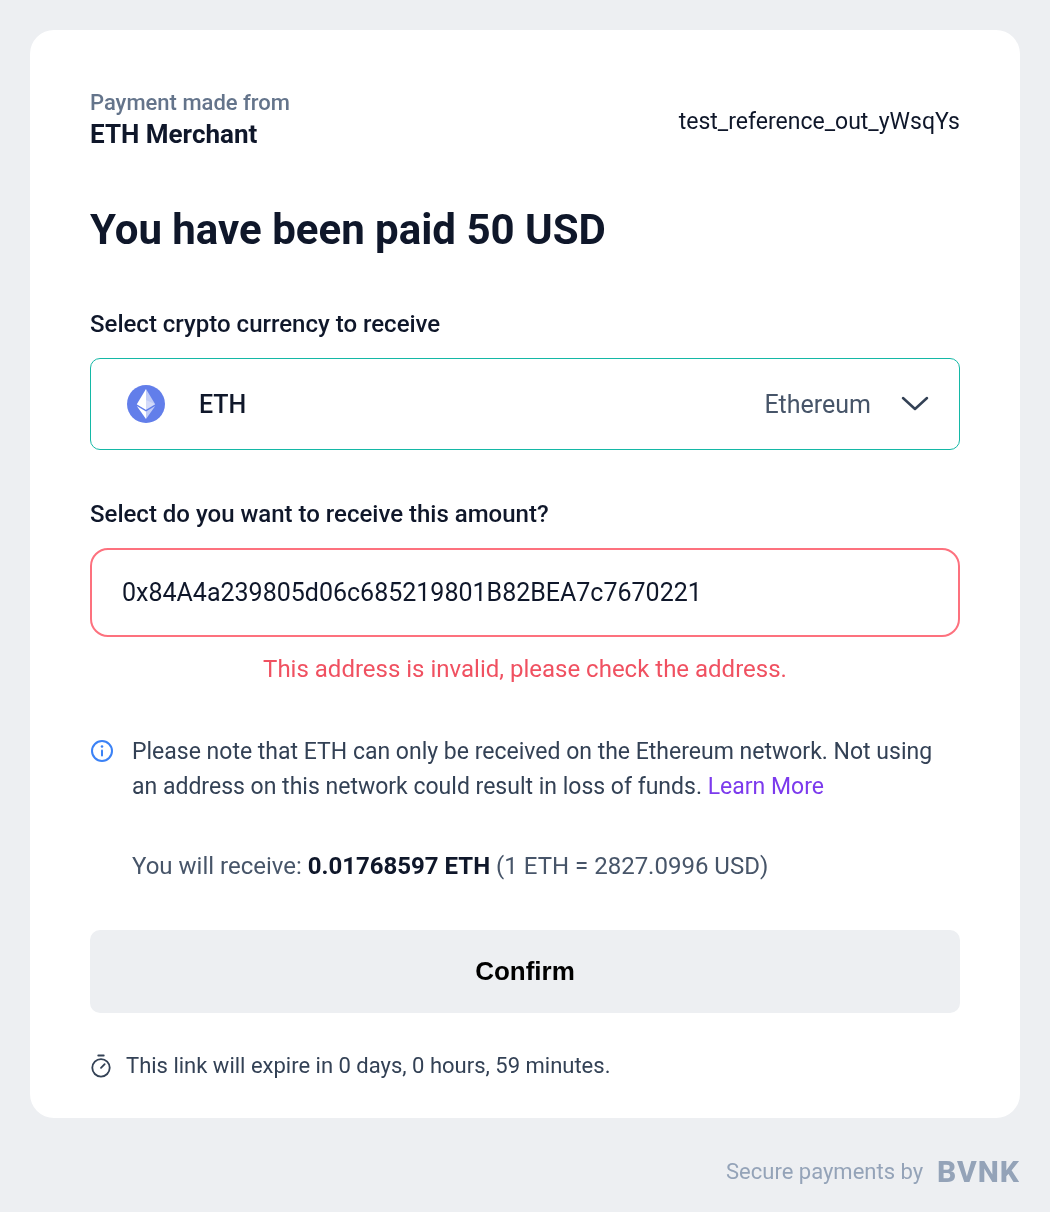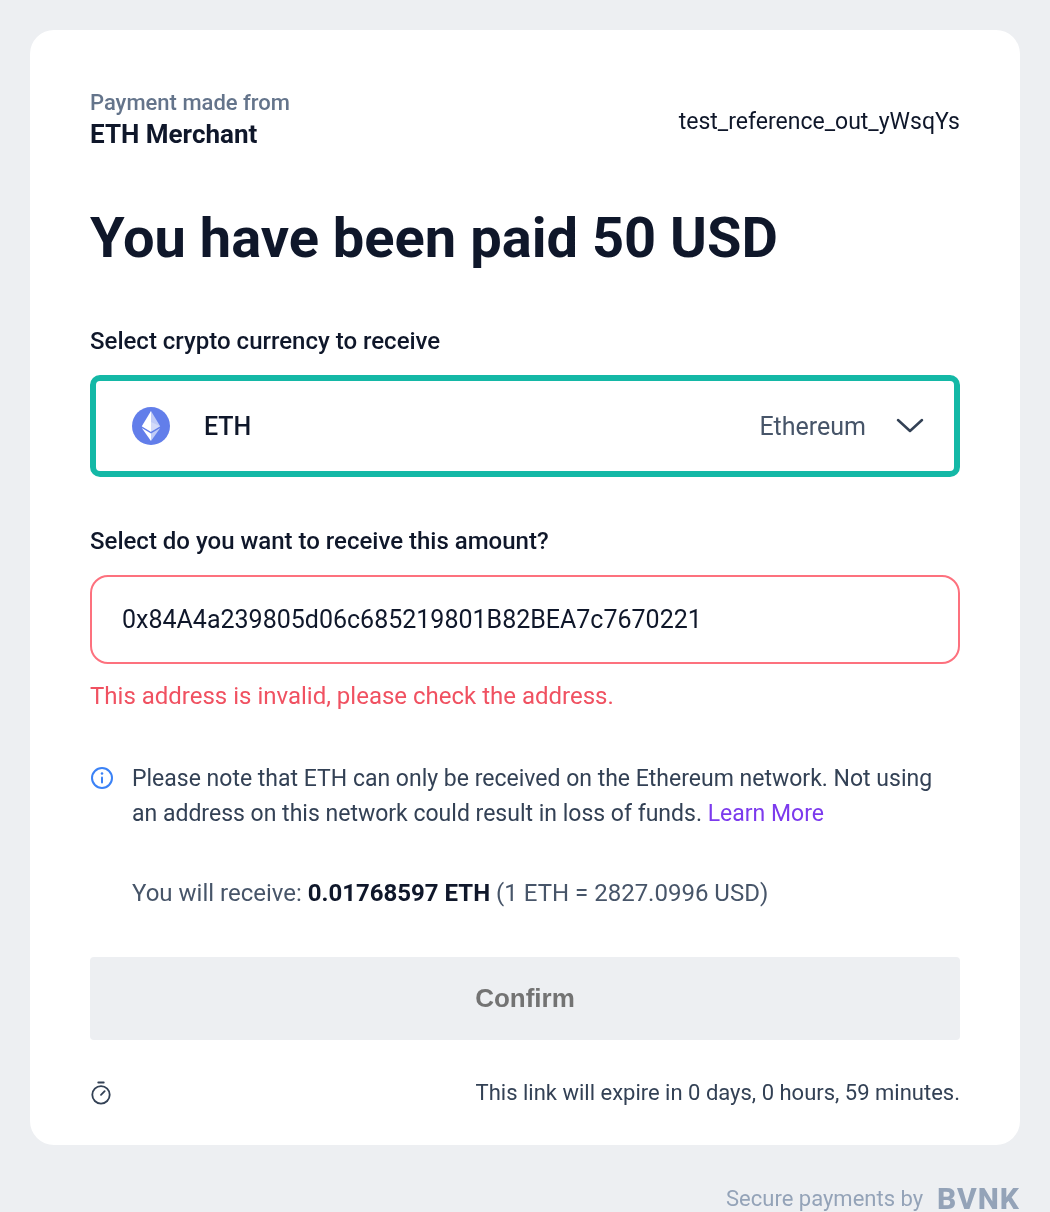--- a/index.html
+++ b/index.html
@@ -37,33 +37,33 @@
       font-weight: 700;
       margin-top: 4px;
     }
     .reference {
       color: #0f172a;
       font-size: 23px;
       font-weight: 400;
       margin-top: 18px;
     }
     .title {
-      font-size: 56px;
+      font-size: 42px;
       font-weight: 700;
       color: #0f172a;
       margin-top: 56px;
     }
     .section-label {
       font-size: 24px;
       font-weight: 500;
       color: #0f172a;
       margin-top: 56px;
     }
     .select-row {
-      border: 6px solid #14b8a6;
+      border: 1px solid #14b8a6;
       border-radius: 10px;
       padding: 26px 30px 26px 36px;
       margin-top: 20px;
       display: flex;
       align-items: center;
       cursor: pointer;
     }
     .eth-icon {
       width: 38px;
       height: 38px;
@@ -108,20 +108,21 @@
       font-size: 25px;
       color: #0f172a;
       margin-top: 20px;
       outline: none;
       font-family: inherit;
     }
     .error-text {
       color: #f05161;
       font-size: 24px;
       margin-top: 18px;
+      text-align: center;
     }
     .info-row {
       display: flex;
       align-items: flex-start;
       margin-top: 52px;
       gap: 18px;
       justify-content: space-between;
     }
     .info-icon {
       width: 24px;
@@ -145,33 +146,33 @@
       color: #475569;
     }
     .receive-amount {
       font-weight: 700;
       color: #0f172a;
     }
     .confirm-btn {
       width: 100%;
       background: #edeff2;
       border: none;
-      border-radius: 4px;
+      border-radius: 10px;
       padding: 26px;
       font-size: 26px;
       font-weight: 600;
-      color: #737373;
+      color: #000000;
       margin-top: 50px;
       cursor: pointer;
     }
     .expire-row {
       display: flex;
       align-items: center;
-      justify-content: space-between;
-      gap: 0;
+      justify-content: flex-start;
+      gap: 14px;
       margin-top: 40px;
     }
     .timer-icon {
       width: 22px;
       height: 24px;
     }
     .expire-text {
       font-size: 22px;
       color: #334155;
     }

